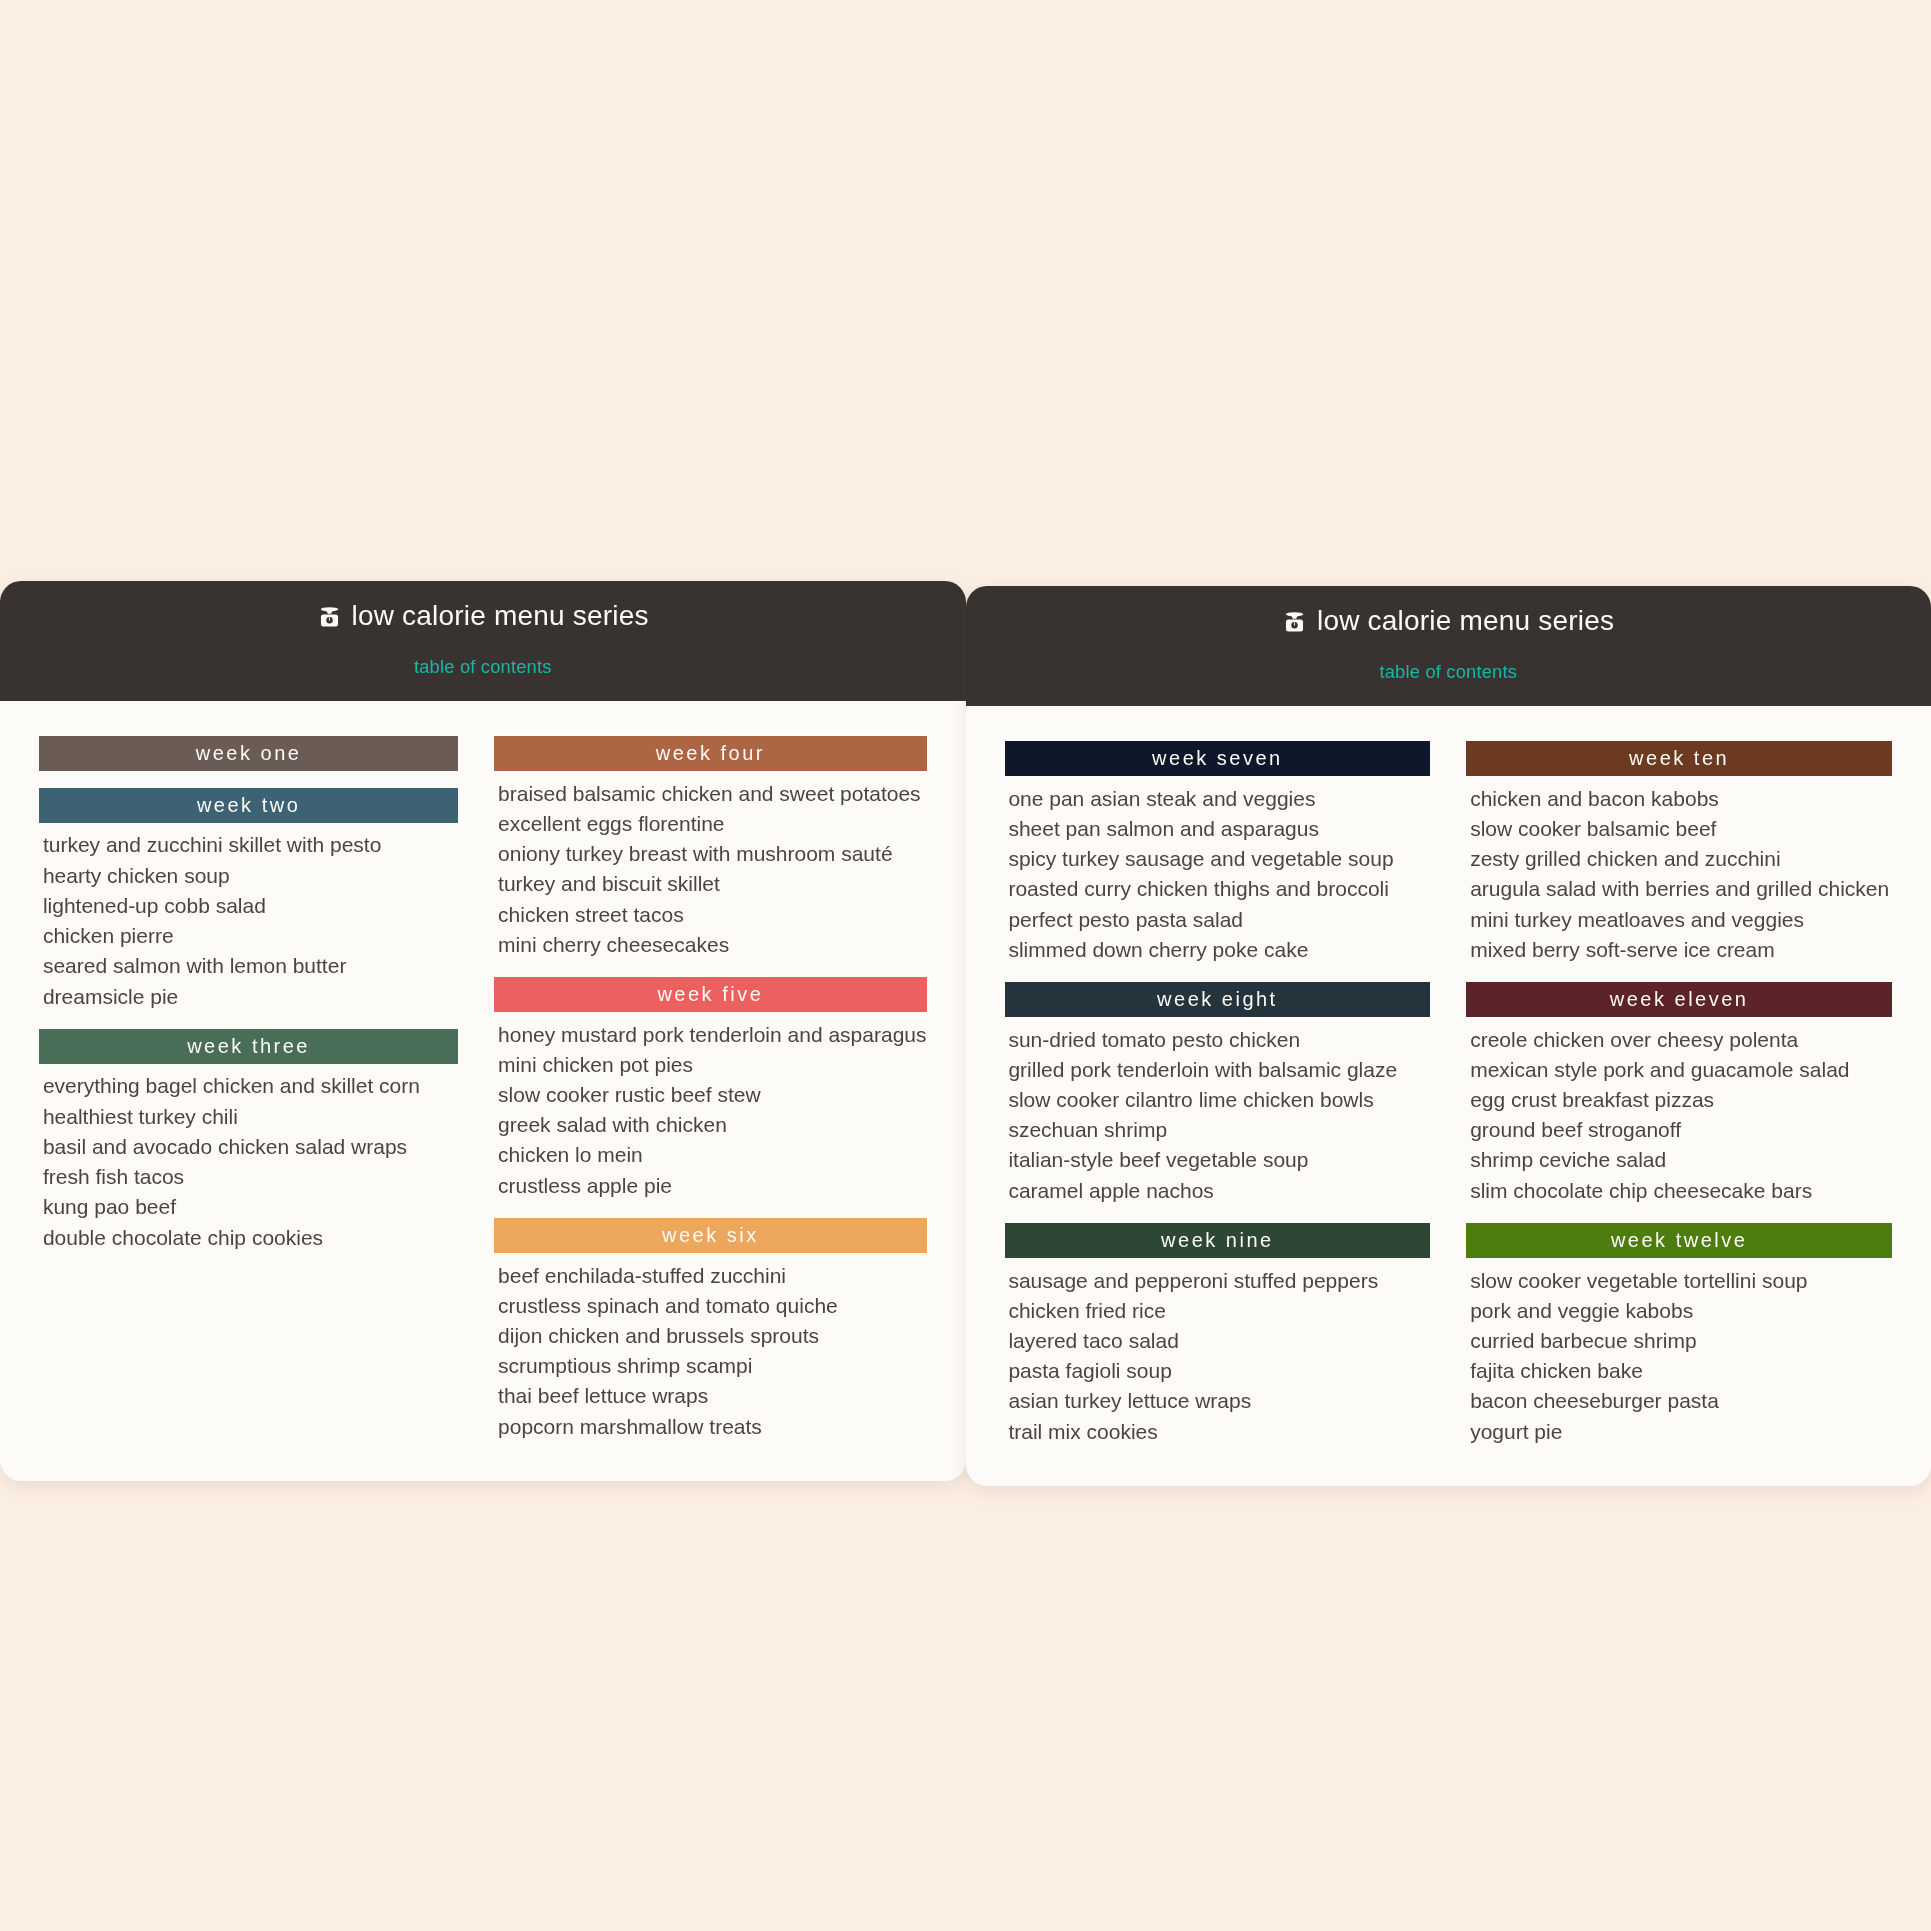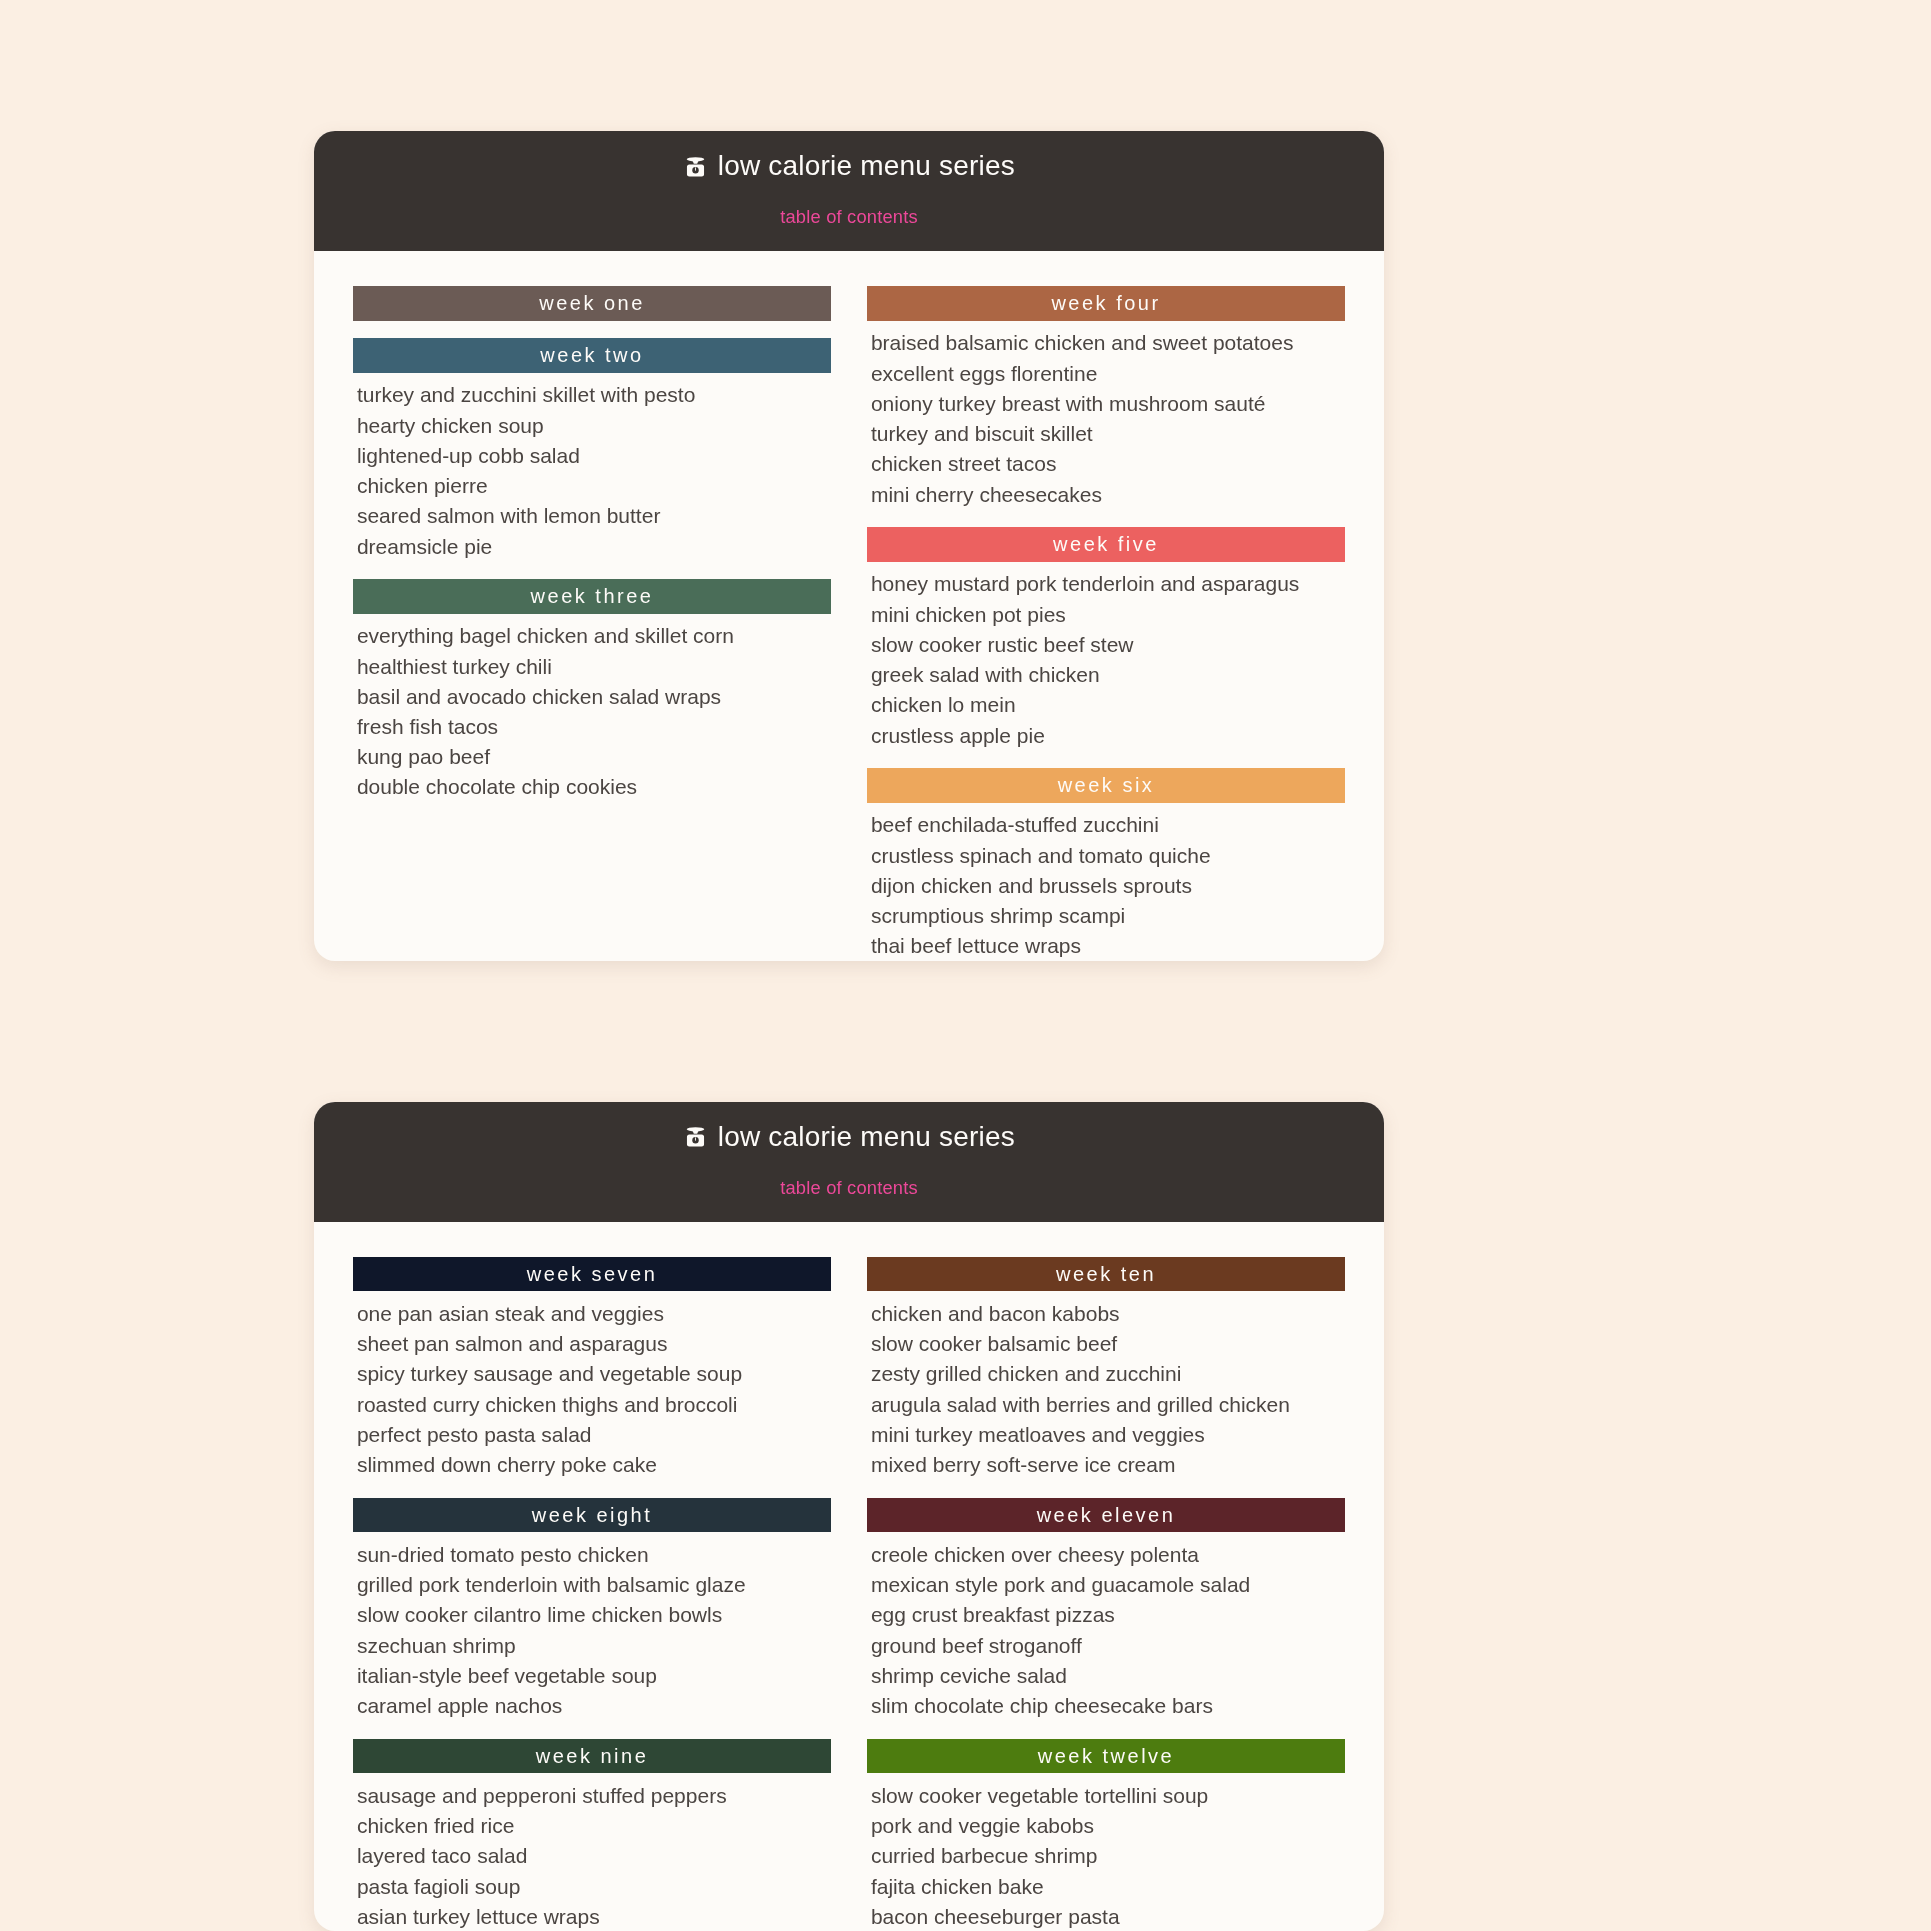--- a/index.html
+++ b/index.html
@@ -10,25 +10,25 @@
   }
 
   body {
     background: #fbefe3;
     font-family: "Liberation Sans", sans-serif;
     position: relative;
     overflow: hidden;
   }
 
   .page {
-    width: 1698px;
+    width: 1931px;
     height: 1931px;
     position: relative;
     display: flex;
-    flex-direction: column;
+    flex-direction: row;
     align-items: center;
   }
 
   
   .card {
     width: 1070px;
     background: #fdfbf8;
     border-radius: 21px;
     box-shadow: 0 5.8px 17.4px rgba(120, 95, 75, 0.13);
     overflow: hidden;
@@ -63,21 +63,21 @@
 
   .header-title {
     color: #fdfbf8;
     font-size: 28px;
     font-weight: 400;
     letter-spacing: 0.2px;
     line-height: 1;
   }
 
   .header-subtitle {
-    color: #ec4899;
+    color: #14b8a6;
     font-size: 18.3px;
     font-weight: 400;
     margin-top: 28px;
     letter-spacing: 0.2px;
     line-height: 1;
   }
 
   
   .card-body {
     padding: 35px 39px 39px 39px;

